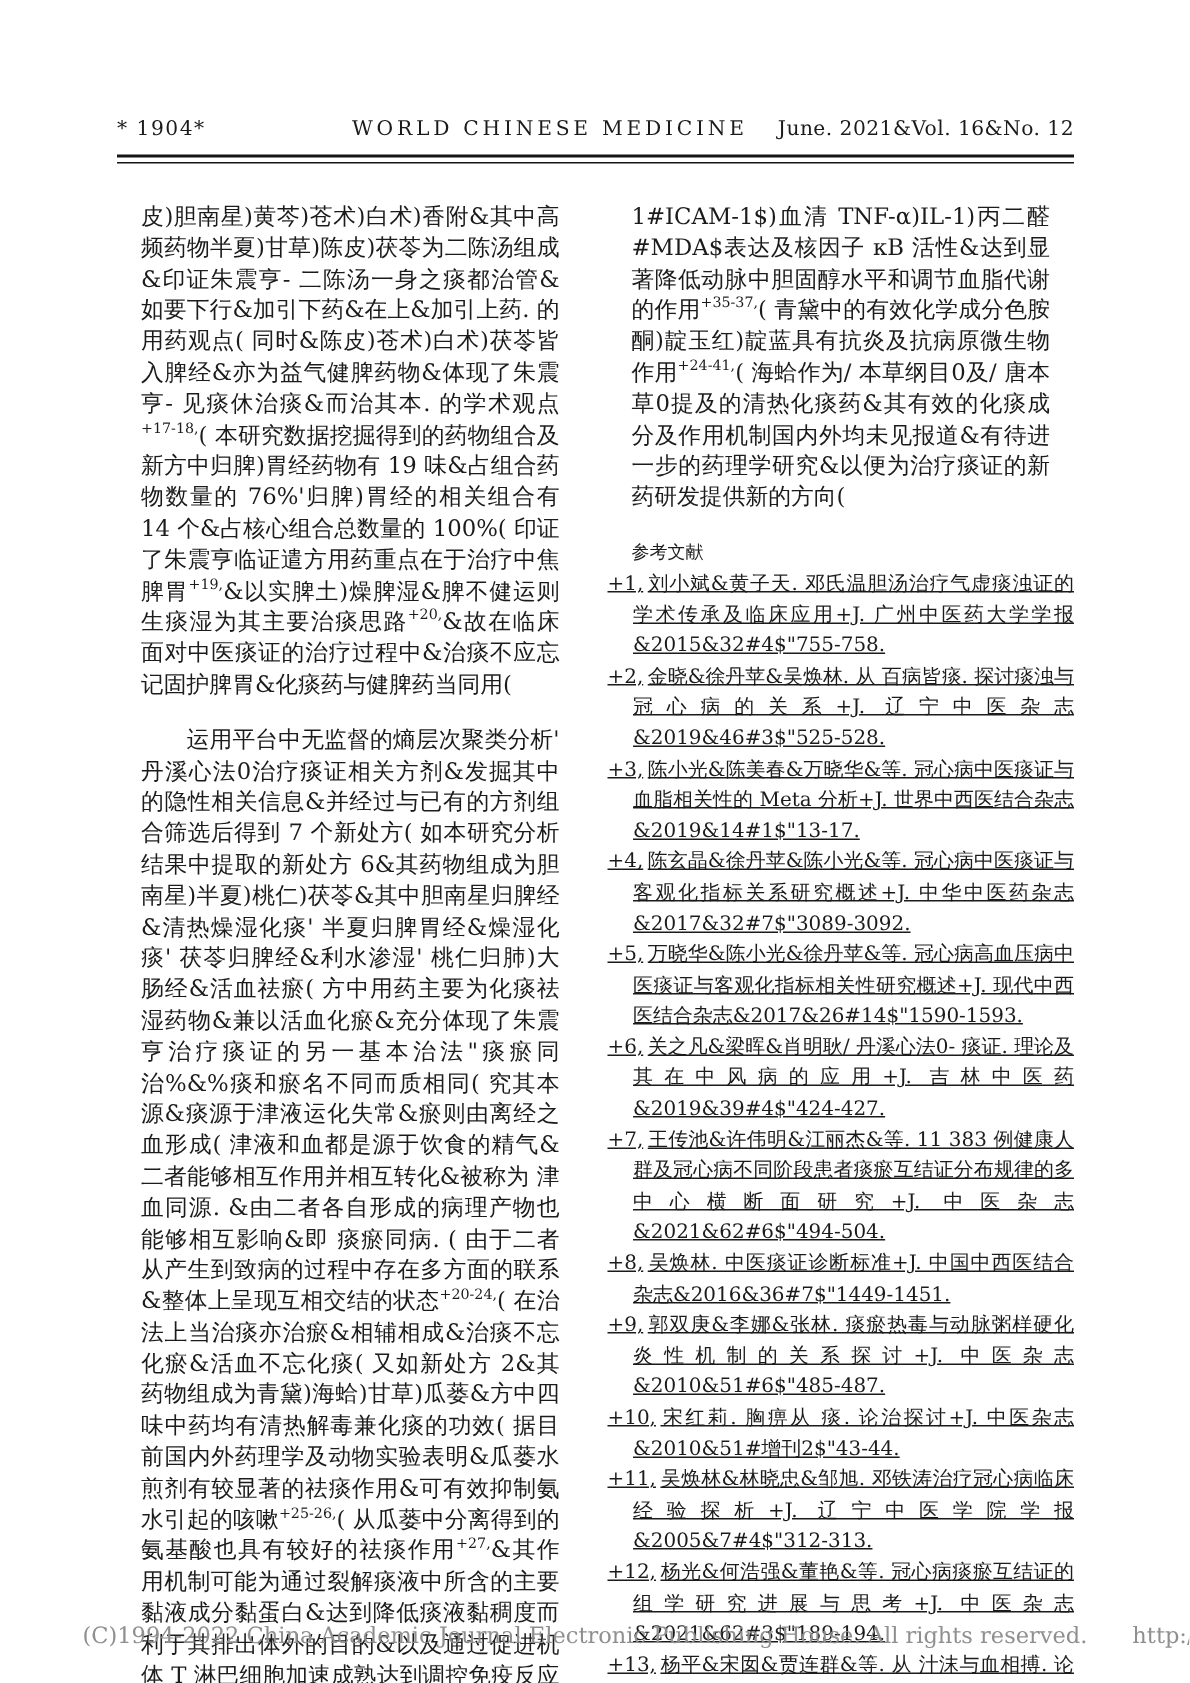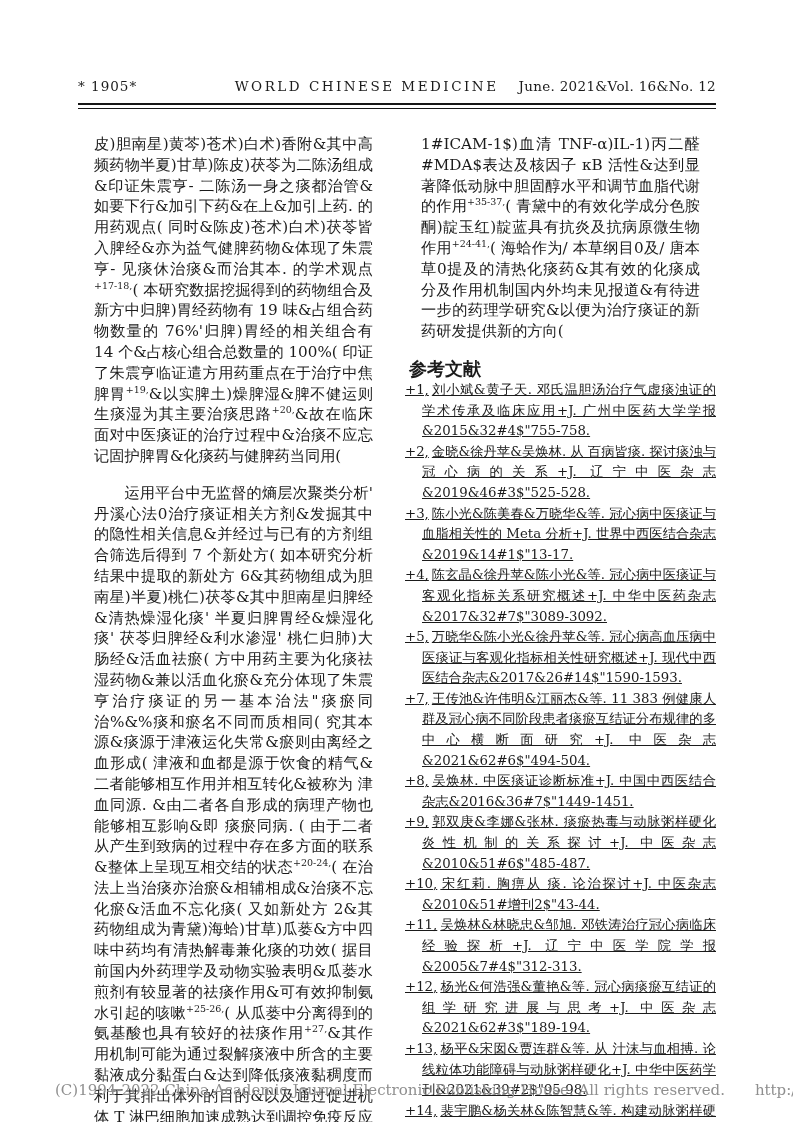--- a/index.html
+++ b/index.html
@@ -13,38 +13,38 @@
   .page-num { position:absolute; left:0; top:2px; letter-spacing:1px; }
   .journal-center { text-align:right; padding-top:2px; }
   .journal-title { letter-spacing:2.5px; margin-right:20px; }
   .issue-info { letter-spacing:0.3px; }
   .rule { margin-top:5px; height:3px; border-top:2px solid #151515; border-bottom:1px solid #151515; }
   .columns { display:flex; gap:16px; margin-top:9px; }
   .col { width:311px; font-size:15.2px; line-height:20.8px; text-align:justify; }
   p.body-par { margin:16px; }
   p.body-par.indent { text-indent:2em; }
   sup { font-size:9.5px; line-height:0; vertical-align:super; letter-spacing:0; }
-  .ref-heading { font-weight:bold; font-size:18px; line-height:21px; margin:1px 0 1px 4px; }
+  .ref-heading { font-weight:normal; font-size:12px; line-height:21px; margin:1px 0 1px 16px; }
   .refs { font-size:13.3px; line-height:20.6px; }
   .ref { padding-left:17px; text-indent:-17px; text-align:justify;text-decoration:underline; }
   .ref-label { margin-right:3px; }
   .footer {
     position:absolute; left:55px; top:1081px; width:720px;
     font-size:15px; color:#8f8f8f; white-space:nowrap;
   }
   .footer .url { margin-left:30px; }
 </style>
 </head>
 <body>
 
 <div class="page">
   <div class="content">
 
     <div class="header-row">
-      <span class="page-num">* 1905*</span>
+      <span class="page-num">* 1904*</span>
       <div class="journal-center">
         <span class="journal-title">WORLD CHINESE MEDICINE</span><span class="issue-info">June. 2021&amp;Vol. 16&amp;No. 12</span>
       </div>
     </div>
 
     <div class="rule"></div>
 
     <div class="columns">
       <div class="col">
           <p class="body-par">皮)胆南星)黄芩)苍术)白术)香附&amp;其中高频药物半夏)甘草)陈皮)茯苓为二陈汤组成&amp;印证朱震亨- 二陈汤一身之痰都治管&amp;如要下行&amp;加引下药&amp;在上&amp;加引上药. 的用药观点( 同时&amp;陈皮)苍术)白术)茯苓皆入脾经&amp;亦为益气健脾药物&amp;体现了朱震亨- 见痰休治痰&amp;而治其本. 的学术观点<sup>+17-18,</sup>( 本研究数据挖掘得到的药物组合及新方中归脾)胃经药物有 19 味&amp;占组合药物数量的 76%'归脾)胃经的相关组合有 14 个&amp;占核心组合总数量的 100%( 印证了朱震亨临证遣方用药重点在于治疗中焦脾胃<sup>+19,</sup>&amp;以实脾土)燥脾湿&amp;脾不健运则生痰湿为其主要治痰思路<sup>+20,</sup>&amp;故在临床面对中医痰证的治疗过程中&amp;治痰不应忘记固护脾胃&amp;化痰药与健脾药当同用(</p>
@@ -54,20 +54,21 @@
         <div>
             <p class="body-par">1#ICAM-1$)血清 TNF-α)IL-1)丙二醛#MDA$表达及核因子 κB 活性&amp;达到显著降低动脉中胆固醇水平和调节血脂代谢的作用<sup>+35-37,</sup>( 青黛中的有效化学成分色胺酮)靛玉红)靛蓝具有抗炎及抗病原微生物作用<sup>+24-41,</sup>( 海蛤作为/ 本草纲目0及/ 唐本草0提及的清热化痰药&amp;其有效的化痰成分及作用机制国内外均未见报道&amp;有待进一步的药理学研究&amp;以便为治疗痰证的新药研发提供新的方向(</p>
           </div>
         <div class="ref-heading">参考文献</div>
         <div class="refs">
             <div class="ref"><span class="ref-label">+1,</span><span>刘小斌&amp;黄子天. 邓氏温胆汤治疗气虚痰浊证的学术传承及临床应用+J. 广州中医药大学学报&amp;2015&amp;32#4$"755-758.</span></div>
             <div class="ref"><span class="ref-label">+2,</span><span>金晓&amp;徐丹苹&amp;吴焕林. 从 百病皆痰. 探讨痰浊与冠心病的关系+J. 辽宁中医杂志&amp;2019&amp;46#3$"525-528.</span></div>
             <div class="ref"><span class="ref-label">+3,</span><span>陈小光&amp;陈美春&amp;万晓华&amp;等. 冠心病中医痰证与血脂相关性的 Meta 分析+J. 世界中西医结合杂志&amp;2019&amp;14#1$"13-17.</span></div>
             <div class="ref"><span class="ref-label">+4,</span><span>陈玄晶&amp;徐丹苹&amp;陈小光&amp;等. 冠心病中医痰证与客观化指标关系研究概述+J. 中华中医药杂志&amp;2017&amp;32#7$"3089-3092.</span></div>
             <div class="ref"><span class="ref-label">+5,</span><span>万晓华&amp;陈小光&amp;徐丹苹&amp;等. 冠心病高血压病中医痰证与客观化指标相关性研究概述+J. 现代中西医结合杂志&amp;2017&amp;26#14$"1590-1593.</span></div>
+            <div class="ref"><span class="ref-label">+6,</span><span>关之凡&amp;梁晖&amp;肖明耿/ 丹溪心法0- 痰证. 理论及其在中风病的应用+J. 吉林中医药&amp;2019&amp;39#4$"424-427.</span></div>
             <div class="ref"><span class="ref-label">+7,</span><span>王传池&amp;许伟明&amp;江丽杰&amp;等. 11 383 例健康人群及冠心病不同阶段患者痰瘀互结证分布规律的多中心横断面研究+J. 中医杂志&amp;2021&amp;62#6$"494-504.</span></div>
             <div class="ref"><span class="ref-label">+8,</span><span>吴焕林. 中医痰证诊断标准+J. 中国中西医结合杂志&amp;2016&amp;36#7$"1449-1451.</span></div>
             <div class="ref"><span class="ref-label">+9,</span><span>郭双庚&amp;李娜&amp;张林. 痰瘀热毒与动脉粥样硬化炎性机制的关系探讨+J. 中医杂志&amp;2010&amp;51#6$"485-487.</span></div>
             <div class="ref"><span class="ref-label">+10,</span><span>宋红莉. 胸痹从 痰. 论治探讨+J. 中医杂志&amp;2010&amp;51#增刊2$"43-44.</span></div>
             <div class="ref"><span class="ref-label">+11,</span><span>吴焕林&amp;林晓忠&amp;邹旭. 邓铁涛治疗冠心病临床经验探析+J. 辽宁中医学院学报&amp;2005&amp;7#4$"312-313.</span></div>
             <div class="ref"><span class="ref-label">+12,</span><span>杨光&amp;何浩强&amp;董艳&amp;等. 冠心病痰瘀互结证的组学研究进展与思考+J. 中医杂志&amp;2021&amp;62#3$"189-194.</span></div>
             <div class="ref"><span class="ref-label">+13,</span><span>杨平&amp;宋囡&amp;贾连群&amp;等. 从 汁沫与血相搏. 论线粒体功能障碍与动脉粥样硬化+J. 中华中医药学刊&amp;2021&amp;39#2$"95-98.</span></div>
             <div class="ref"><span class="ref-label">+14,</span><span>裴宇鹏&amp;杨关林&amp;陈智慧&amp;等. 构建动脉粥样硬化 痰瘀论治)健脾为要. 治则治法新理论体系+J. 中华中医药学刊&amp;2020&amp;38#8$"32-34.</span></div>
           </div>
       </div>

